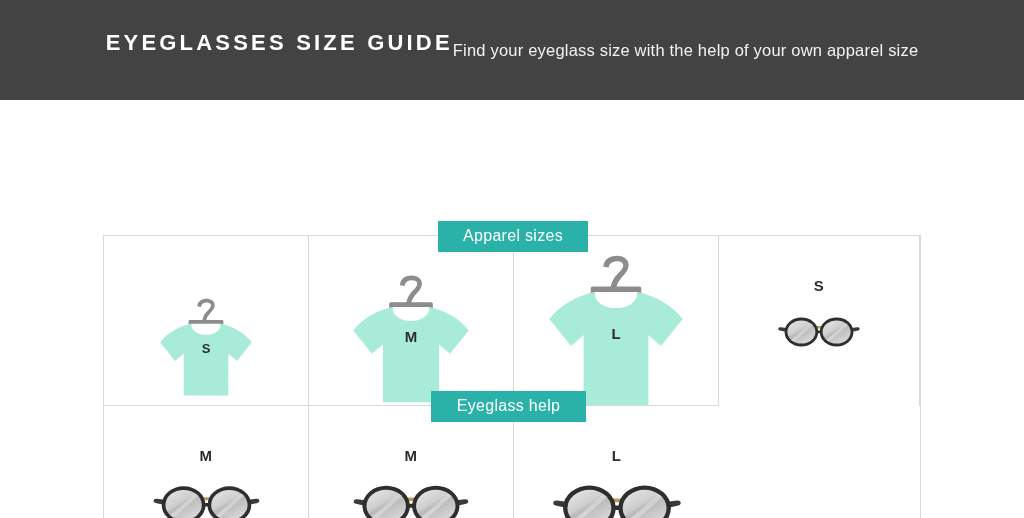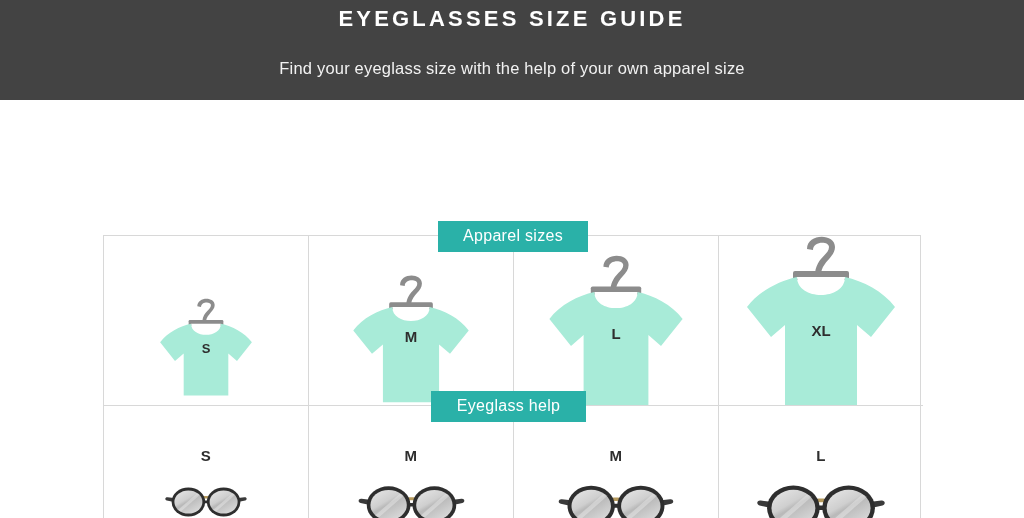--- a/index.html
+++ b/index.html
@@ -13,41 +13,41 @@
     font-family: "Liberation Sans", sans-serif;
     overflow: hidden;
   }
 
   
   .header {
     width: 1024px;
     height: 100px;
     background: #434343;
     display: flex;
-    flex-direction: column;
+    flex-direction: row;
     align-items: center;
     justify-content: center;
     box-sizing: border-box;
   }
   .header-title {
     color: #ffffff;
     font-size: 22px;
     font-weight: bold;
     letter-spacing: 3.2px;
     line-height: 1;
     margin: 0 0 14px 0;
     text-align: center;
   }
   .header-subtitle {
     color: #f2f2f2;
     font-size: 16.5px;
     font-weight: 400;
     letter-spacing: 0.2px;
     line-height: 1;
-    margin: 16px;
+    margin: 0;
     text-align: center;
   }
 
   
   .board {
     position: relative;
     width: 1024px;
     height: 460px;
     border-radius: 30px;
   }
@@ -208,43 +208,20 @@
                      L 152 106
                      L 176 76
                      C 164 60, 144 50, 126 46
                      C 126 70, 78 70, 78 46 Z" fill="#a8ebd8"></path>
           </g>
           <text x="102" y="104" font-family="'Liberation Sans', sans-serif" font-size="15" font-weight="bold" fill="#2e2e2e" text-anchor="middle">L</text>
         </svg>
       </div>
     </div>
 
-    <div class="cell last-col">
-      <div class="shirt-wrap">
-        <svg class="shirt-svg" width="204" height="170" viewBox="0 0 204 170">
-          <g transform="translate(102,158) scale(1.0) translate(-102,-158)">
-            <path d="M88 14 C88 -2, 116 -2, 116 12 C116 22, 104 26, 102 38 L 96 38 C 98 22, 110 20, 110 12 C110 6, 94 6, 94 15 Z" fill="#8c8c8c"></path>
-            <rect x="74" y="36" width="56" height="9" rx="2" fill="#8c8c8c"></rect>
-            <path d="M78 42 L126 42 C126 62, 78 62, 78 42 Z" fill="#ffffff"></path>
-            <path d="M78 42
-                     C 60 46, 40 56, 28 72
-                     L 52 102
-                     L 66 90
-                     L 66 172
-                     L 138 172
-                     L 138 90
-                     L 152 102
-                     L 176 72
-                     C 164 56, 144 46, 126 42
-                     C 126 66, 78 66, 78 42 Z" fill="#a8ebd8"></path>
-          </g>
-          <text x="102" y="101" font-family="'Liberation Sans', sans-serif" font-size="15" font-weight="bold" fill="#2e2e2e" text-anchor="middle">XL</text>
-        </svg>
-      </div>
-    </div>
 
     <div class="cell last-row">
       <div class="eg-size">S</div>
       <svg class="eg-img" width="110" height="46" viewBox="0 0 220 92">
         <g transform="translate(110,46) scale(0.80) translate(-110,-46)">
           <defs>
             <linearGradient id="lens1" x1="0" y1="0" x2="0.7" y2="1">
               <stop offset="0%" stop-color="#e8e8e8"></stop>
               <stop offset="45%" stop-color="#cfcfcf"></stop>
               <stop offset="55%" stop-color="#b9b9b9"></stop>

